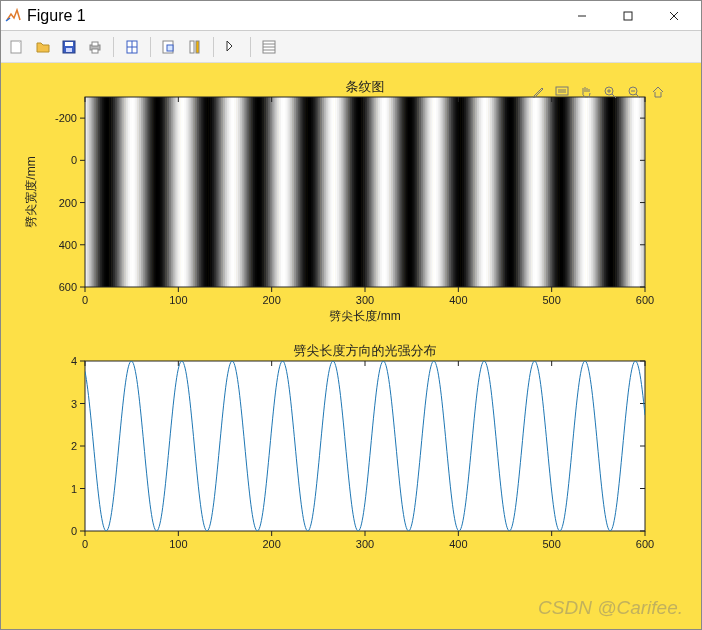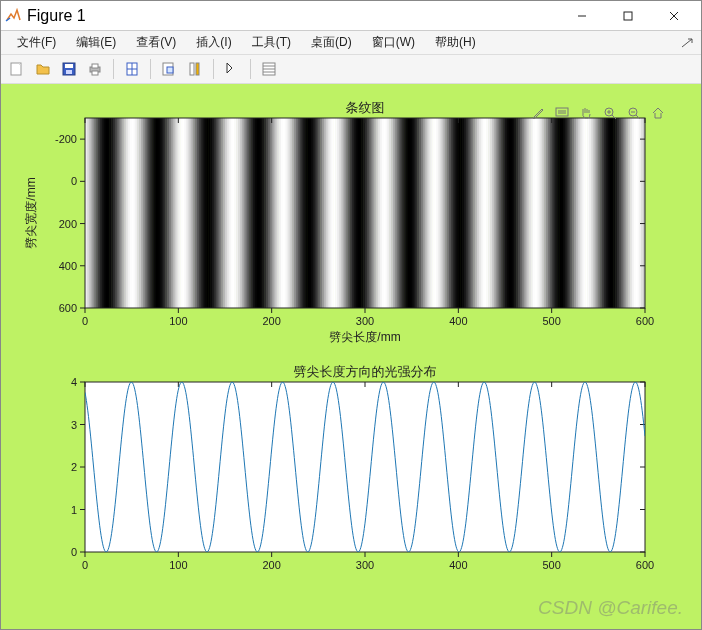--- a/index.html
+++ b/index.html
@@ -10,21 +10,21 @@
 .titlebar .title { flex: 0 0 auto; font-size: 16px; }
 .titlebar .spacer { flex: 1; }
 .winbtn { width: 46px; height: 30px; display: flex; align-items: center; justify-content: center; color: #333; }
 .winbtn svg { width: 10px; height: 10px; }
 .menubar { height: 26px; background: #f5f5f5; border-bottom: 1px solid #ddd; display: flex; align-items: center; padding: 0 6px; position: relative; }
 .menubar .mitem { padding: 3px 10px; font-size: 12px; color: #222; }
 .menubar .dock { position: absolute; right: 8px; top: 6px; }
 .toolbar { height: 32px; background: #f5f5f5; border-bottom: 1px solid #ddd; display: flex; align-items: center; padding: 0 4px; gap: 2px; }
 .toolbar .tbtn { width: 24px; height: 24px; display: inline-flex; align-items: center; justify-content: center; border-radius: 2px; }
 .toolbar .sep { width: 1px; height: 20px; background: #ccc; margin: 0 4px; }
-.figarea { flex: 1; background: #bef264; padding: 12px 14px 10px 6px; position: relative; }
+.figarea { flex: 1; background: #fde047; padding: 12px 14px 10px 6px; position: relative; }
 .axtools { position: absolute; right: 34px; top: 20px; display: flex; gap: 6px; color: #666; }
 .axtools .axbtn { width: 18px; height: 18px; display: flex; align-items: center; justify-content: center; }
 .watermark { position: absolute; right: 18px; bottom: 10px; color: rgba(120,120,120,0.45); font-size: 19px; font-style: italic; pointer-events: none; }
 svg text { font-family: "Microsoft YaHei", SimSun, Arial, sans-serif; }
 </style>
 </head>
 <body>
 
 <div class="window">
 
@@ -48,33 +48,20 @@
         </svg>
       </div>
     <div class="winbtn">
         <svg viewBox="0 0 10 10">
           <line x1="1" y1="1" x2="9" y2="9" stroke="#222" stroke-width="1"></line>
           <line x1="9" y1="1" x2="1" y2="9" stroke="#222" stroke-width="1"></line>
         </svg>
       </div>
   </div>
 
-  <div class="menubar">
-    <span class="mitem">文件(F)</span>
-    <span class="mitem">编辑(E)</span>
-    <span class="mitem">查看(V)</span>
-    <span class="mitem">插入(I)</span>
-    <span class="mitem">工具(T)</span>
-    <span class="mitem">桌面(D)</span>
-    <span class="mitem">窗口(W)</span>
-    <span class="mitem">帮助(H)</span>
-    <span class="dock"><svg width="12" height="10" viewBox="0 0 12 10">
-          <path d="M1 9 L11 1 M7 1 H11 V5" fill="none" stroke="#555" stroke-width="1"></path>
-        </svg></span>
-  </div>
 
   <div class="toolbar">
     <span class="tbtn">
         <svg width="16" height="16" viewBox="0 0 16 16">
           <rect x="2" y="2" width="10" height="12" fill="#fff" stroke="#999"></rect>
           <path d="M10 2 L12 4 L10 4 Z" fill="#ddd"></path>
         </svg>
       </span>
     <span class="tbtn">
         <svg width="16" height="16" viewBox="0 0 16 16">

